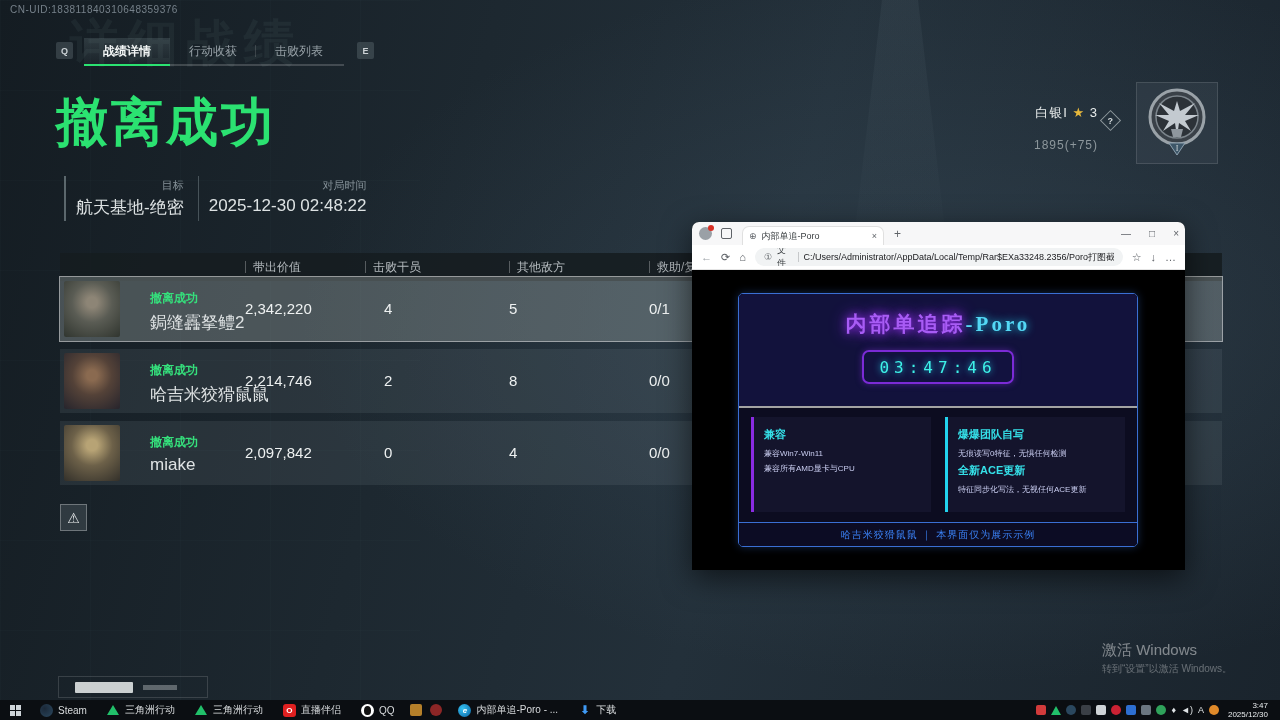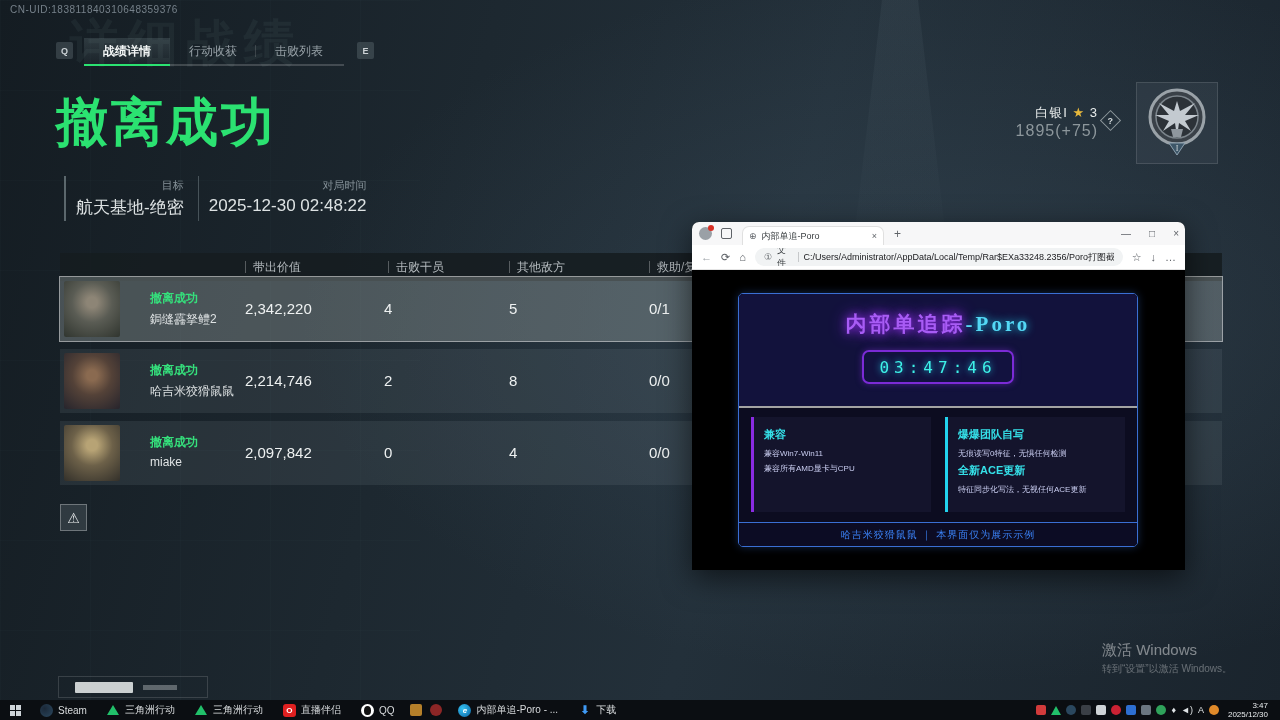--- a/index.html
+++ b/index.html
@@ -51,34 +51,34 @@
   .th { position:absolute; font-size:12px; color:#b4babe; display:flex; align-items:center; gap:7px; }
   .th .hsep { width:1px; height:12px; background:rgba(255,255,255,0.28); display:inline-block; }
   .row { position:absolute; left:60px; width:1162px; height:64px;
     background:rgba(136,150,154,0.14); }
   .row.highlight { background:rgba(188,198,196,0.30); outline:1px solid rgba(255,255,255,0.55); }
   .avatar { position:absolute; left:4px; top:4px; width:56px; height:56px; border-radius:2px; }
   .av1 { background:radial-gradient(circle at 50% 38%, #8d8576 12%, #5a5c54 45%, #30352f 100%); }
   .av2 { background:radial-gradient(circle at 50% 40%, #8a6a50 12%, #544238 45%, #26242c 100%); }
   .av3 { background:radial-gradient(circle at 50% 36%, #b7a375 12%, #6d6149 45%, #33302a 100%); }
   .row-status { position:absolute; left:90px; top:13px; font-size:12px; font-weight:700; color:#35e07c; }
-  .row-name { position:absolute; left:90px; top:34px; font-size:12px; color:#dfe3e4; }
+  .row-name { position:absolute; left:90px; top:34px; font-size:17px; color:#dfe3e4; }
   .cell { position:absolute; top:23px; font-size:15px; color:#eef1f1; }
   .c-value { left:185px; } .c-kills { left:324px; } .c-others { left:449px; } .c-rescue { left:589px; }
 
   .warn-btn { position:absolute; left:60px; top:504px; width:27px; height:27px;
     background:rgba(95,106,112,0.35); border:1px solid rgba(255,255,255,0.30);
     display:flex; align-items:center; justify-content:center; color:#e8ebec; font-size:14px; }
 
   
   .rank-line { position:absolute; left:940px; top:104px; width:158px; text-align:right;
     font-size:13px; color:#e8ecec; letter-spacing:1px; }
   .rank-line .star { color:#e8b93c; }
-  .rank-score { position:absolute; left:940px; top:122px; width:158px; text-align:right;
-    font-size:16px; color:#8d979c; letter-spacing:1px; }
+  .rank-score { position:absolute; left:940px; top:138px; width:158px; text-align:right;
+    font-size:12px; color:#8d979c; letter-spacing:1px; }
   .help-diamond { position:absolute; left:1103px; top:113px; width:15px; height:15px;
     border:1px solid rgba(210,218,220,0.6); transform:rotate(45deg);
     display:flex; align-items:center; justify-content:center; }
   .help-diamond span { transform:rotate(-45deg); font-size:9px; color:#d5dbdd; font-weight:700; }
   .emblem-box { position:absolute; left:1136px; top:82px; width:82px; height:82px;
     background:rgba(66,78,88,0.35); border:1px solid rgba(255,255,255,0.12);
     display:flex; align-items:center; justify-content:center; }
 
   .cutoff-el { position:absolute; left:58px; top:676px; width:150px; height:22px;
     border:1px solid rgba(255,255,255,0.14); }
@@ -211,21 +211,21 @@
       <div class="mi-label">对局时间</div>
       <div class="mi-value">2025-12-30 02:48:22</div>
     </div>
   </div>
 
   <div class="thead">
     <div class="th" style="left:185px;">
         <span class="hsep"></span>
         <span>带出价值</span>
       </div>
-    <div class="th" style="left:328px;">
+    <div class="th" style="left:305px;">
         <span class="hsep"></span>
         <span>击败干员</span>
       </div>
     <div class="th" style="left:449px;">
         <span class="hsep"></span>
         <span>其他敌方</span>
       </div>
     <div class="th" style="left:589px;">
         <span class="hsep"></span>
         <span>救助/复活</span>

